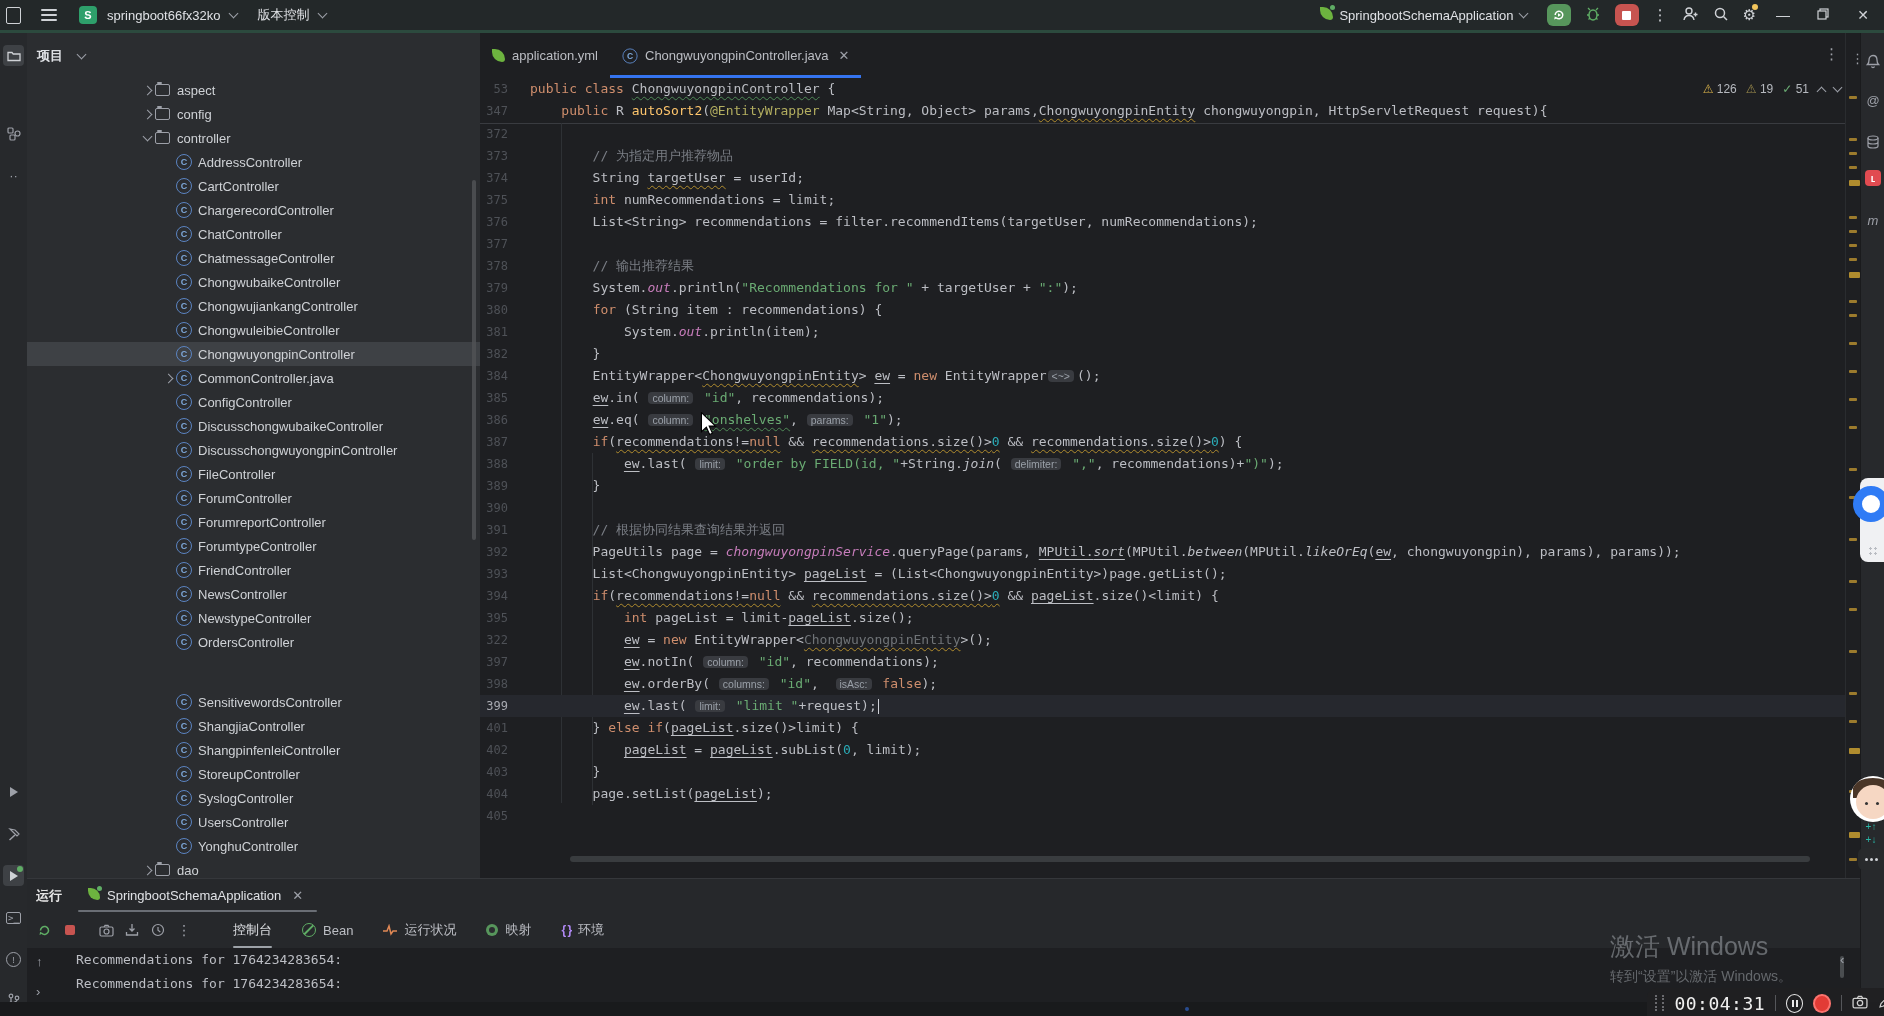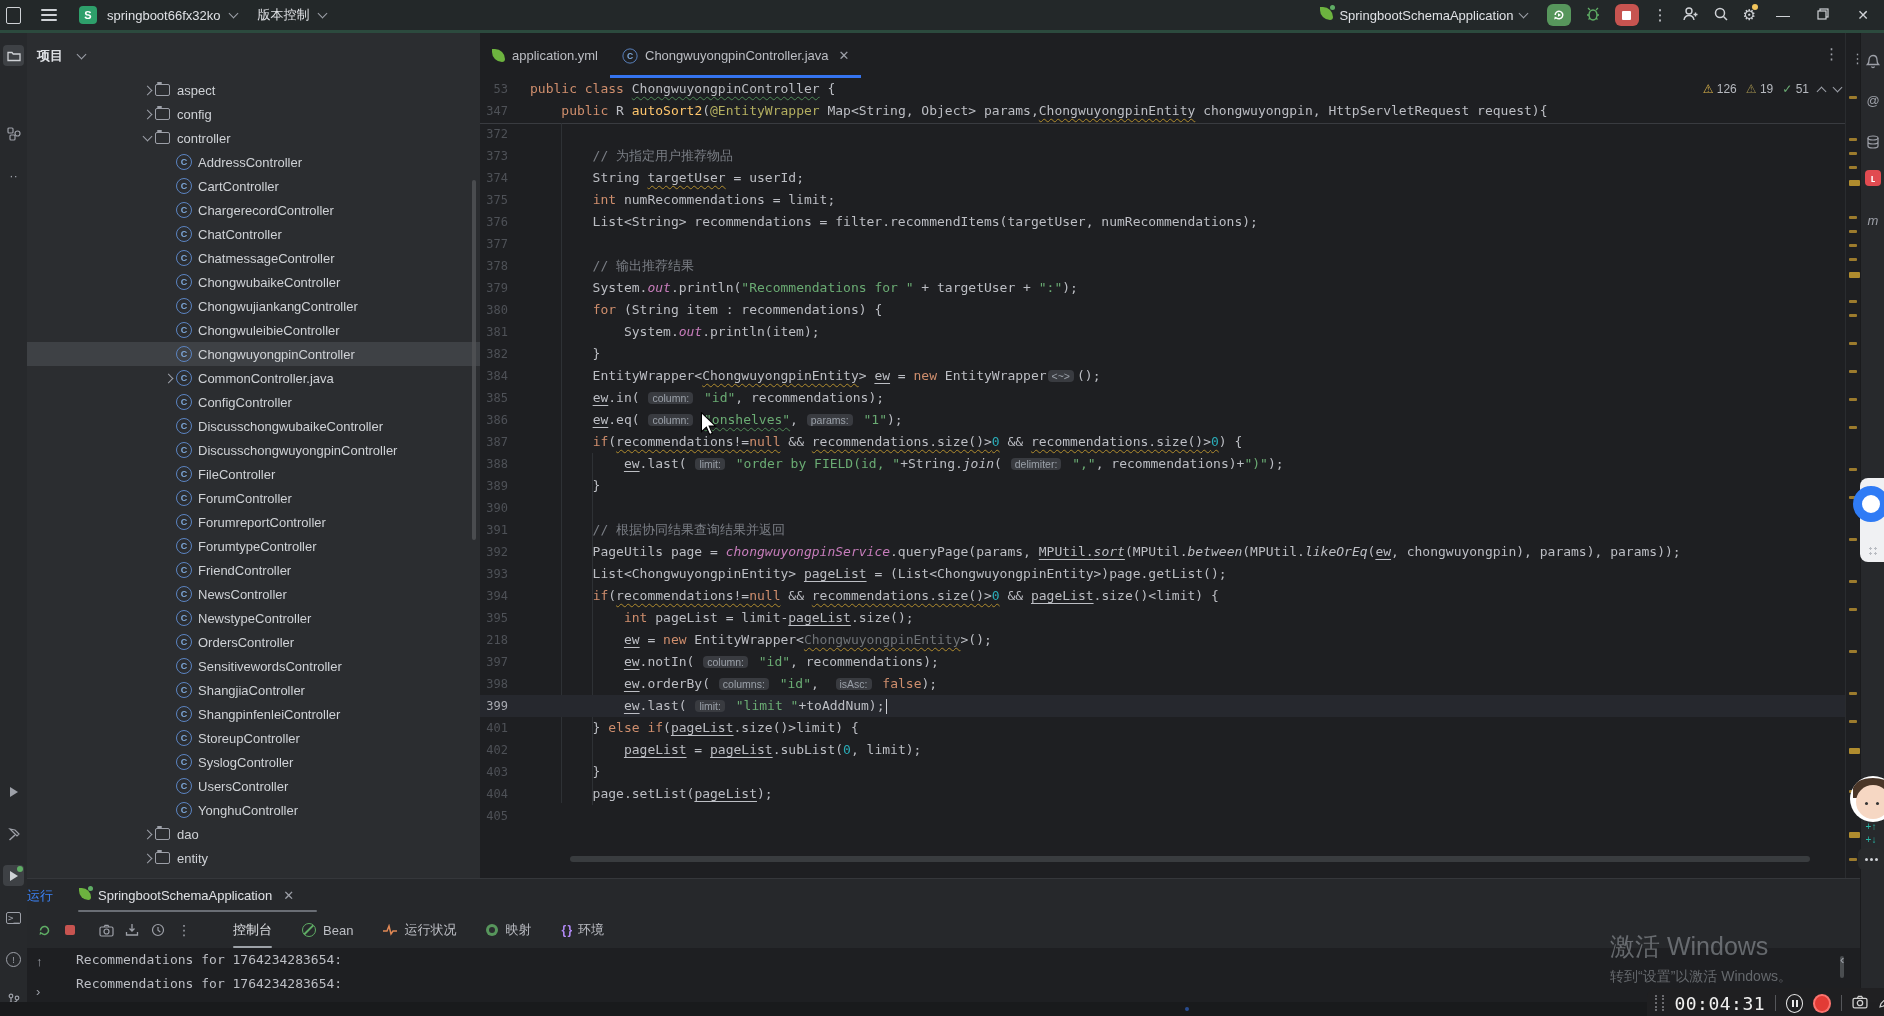--- a/index.html
+++ b/index.html
@@ -94,21 +94,21 @@
   .smark{position:absolute;left:3px;width:8px;height:3px;background:#9c7b2d;border-radius:1px;}
   .smark.wide{width:11px;height:6px;background:#b08c2e;}
   #stripe-more{position:absolute;left:5px;top:18px;color:#9da0a8;font-size:13px;}
   #right-stripe{position:absolute;left:1860px;top:33px;width:24px;height:969px;background:#27292c;border-left:1px solid #1a1b1d;}
   .rs-ic{position:absolute;left:2px;width:20px;height:20px;display:flex;align-items:center;justify-content:center;color:#9da0a8;}
   .rs-red{width:16px;height:16px;border-radius:4px;background:#e14b51;color:#fff;font-size:10px;font-weight:bold;
           display:flex;align-items:center;justify-content:center;}
   
   #run-panel{position:absolute;left:27px;top:878px;width:1833px;height:124px;background:#1e1f22;border-top:1px solid #35373b;}
   #rp-head{position:absolute;left:0;top:0;right:0;height:33px;background:#26282b;display:flex;align-items:center;}
-  #rp-title{color:#3b82f6;font-weight:normal;}
+  #rp-title{margin-left:9px;color:#e5e5e5;font-weight:bold;}
   #rp-tab{display:flex;align-items:center;gap:7px;margin-left:26px;color:#dfe1e5;position:relative;height:100%;}
   #rp-tab-underline{position:absolute;left:51px;top:31px;width:239px;height:2px;background:#6a6e75;border-radius:1px;}
   #rp-toolbar{position:absolute;left:0;top:33px;right:0;height:36px;background:#26282b;display:flex;align-items:center;}
   .rp-ic{width:26px;display:flex;justify-content:center;color:#9da0a8;}
   #rp-viewtabs{display:flex;align-items:center;gap:30px;margin-left:36px;}
   .vtab{display:flex;align-items:center;gap:7px;color:#bcbec4;position:relative;height:36px;}
   .vtab.sel{color:#dfe1e5;}
   .vtab.sel::after{content:"";position:absolute;left:0;right:0;bottom:0;height:2px;background:#9da2a8;border-radius:1px;}
   .vt-bean{width:12px;height:12px;border-radius:50%;border:1.6px solid #5fad65;position:relative;}
   .vt-bean::before{content:"";position:absolute;left:-1px;top:4.5px;width:13px;height:1.6px;background:#5fad65;transform:rotate(-45deg);}
@@ -392,21 +392,21 @@
         <div class="trow" style="padding-left: 133px;">
           <span class="tchev"></span>
           <span class="ic-class"></span>
           <span>NewstypeController</span>
         </div>
         <div class="trow" style="padding-left: 133px;">
           <span class="tchev"></span>
           <span class="ic-class"></span>
           <span>OrdersController</span>
         </div>
-        <div class="trow" style="padding-left: 133px;">
+        <div class="trow" style="padding-left: 133px; margin-top: 36px;">
           <span class="tchev"></span>
           <span class="ic-class"></span>
           <span>SensitivewordsController</span>
         </div>
         <div class="trow" style="padding-left: 133px;">
           <span class="tchev"></span>
           <span class="ic-class"></span>
           <span>ShangjiaController</span>
         </div>
         <div class="trow" style="padding-left: 133px;">
@@ -495,24 +495,24 @@
         <div class="crow"><span class="ln">386</span><span class="ct"><span>        </span><span class="c-ul">ew</span><span>.eq( </span><span class="c-hint">column:</span><span> </span><span class="c-str c-spw">"onshelves"</span><span>, </span><span class="c-hint">params:</span><span> </span><span class="c-str">"1"</span><span>);</span></span></div>
         <div class="crow"><span class="ln">387</span><span class="ct"><span>        </span><span class="c-kw">if</span><span>(</span><span class="c-wv">recommendations!=</span><span class="c-kw c-wv">null</span><span> &amp;&amp; </span><span class="c-wv">recommendations.size()&gt;</span><span class="c-num c-wv">0</span><span> &amp;&amp; </span><span class="c-wv">recommendations.size()&gt;</span><span class="c-num c-wv">0</span><span>) {</span></span></div>
         <div class="crow"><span class="ln">388</span><span class="ct"><span>            </span><span class="c-ul">ew</span><span>.last( </span><span class="c-hint">limit:</span><span> </span><span class="c-str">"order by FIELD(id, "</span><span>+String.</span><span class="c-sm">join</span><span>( </span><span class="c-hint">delimiter:</span><span> </span><span class="c-str">","</span><span>, recommendations)+</span><span class="c-str">")"</span><span>);</span></span></div>
         <div class="crow"><span class="ln">389</span><span class="ct"><span>        }</span></span></div>
         <div class="crow"><span class="ln">390</span><span class="ct"></span></div>
         <div class="crow"><span class="ln">391</span><span class="ct"><span class="c-cmt">        // 根据协同结果查询结果并返回</span></span></div>
         <div class="crow"><span class="ln">392</span><span class="ct"><span>        PageUtils page = </span><span class="c-field">chongwuyongpinService</span><span>.queryPage(params, </span><span class="c-ul">MPUtil.</span><span class="c-sm c-ul">sort</span><span>(MPUtil.</span><span class="c-sm">between</span><span>(MPUtil.</span><span class="c-sm">likeOrEq</span><span>(</span><span class="c-ul">ew</span><span>, chongwuyongpin), params), params));</span></span></div>
         <div class="crow"><span class="ln">393</span><span class="ct"><span>        List&lt;ChongwuyongpinEntity&gt; </span><span class="c-ul">pageList</span><span> = (List&lt;ChongwuyongpinEntity&gt;)page.getList();</span></span></div>
         <div class="crow"><span class="ln">394</span><span class="ct"><span>        </span><span class="c-kw">if</span><span>(</span><span class="c-wv">recommendations!=</span><span class="c-kw c-wv">null</span><span> &amp;&amp; </span><span class="c-wv">recommendations.size()&gt;</span><span class="c-num c-wv">0</span><span> &amp;&amp; </span><span class="c-ul">pageList</span><span>.size()&lt;limit) {</span></span></div>
         <div class="crow"><span class="ln">395</span><span class="ct"><span>            </span><span class="c-kw">int</span><span> pageList = limit-</span><span class="c-ul">pageList</span><span>.size();</span></span></div>
-        <div class="crow"><span class="ln">218</span><span class="ct"><span>            </span><span class="c-ul">ew</span><span> = </span><span class="c-kw">new</span><span> EntityWrapper&lt;</span><span class="c-dim c-wv">ChongwuyongpinEntity</span><span>&gt;();</span></span></div>
+        <div class="crow"><span class="ln">322</span><span class="ct"><span>            </span><span class="c-ul">ew</span><span> = </span><span class="c-kw">new</span><span> EntityWrapper&lt;</span><span class="c-dim c-wv">ChongwuyongpinEntity</span><span>&gt;();</span></span></div>
         <div class="crow"><span class="ln">397</span><span class="ct"><span>            </span><span class="c-ul">ew</span><span>.notIn( </span><span class="c-hint">column:</span><span> </span><span class="c-str">"id"</span><span>, recommendations);</span></span></div>
         <div class="crow"><span class="ln">398</span><span class="ct"><span>            </span><span class="c-ul">ew</span><span>.orderBy( </span><span class="c-hint">columns:</span><span> </span><span class="c-str">"id"</span><span>,  </span><span class="c-hint">isAsc:</span><span> </span><span class="c-kw">false</span><span>);</span></span></div>
-        <div class="crow cur"><span class="ln">399</span><span class="ct"><span>            </span><span class="c-ul">ew</span><span>.last( </span><span class="c-hint">limit:</span><span> </span><span class="c-str">"limit "</span><span>+toAddNum)</span><span>;</span><span class="c-caret"></span></span></div>
+        <div class="crow cur"><span class="ln">399</span><span class="ct"><span>            </span><span class="c-ul">ew</span><span>.last( </span><span class="c-hint">limit:</span><span> </span><span class="c-str">"limit "</span><span>+request)</span><span>;</span><span class="c-caret"></span></span></div>
         <div class="crow"><span class="ln">401</span><span class="ct"><span>        } </span><span class="c-kw">else</span><span> </span><span class="c-kw">if</span><span>(</span><span class="c-ul">pageList</span><span>.size()&gt;limit) {</span></span></div>
         <div class="crow"><span class="ln">402</span><span class="ct"><span>            </span><span class="c-ul">pageList</span><span> = </span><span class="c-ul">pageList</span><span>.subList(</span><span class="c-num">0</span><span>, limit);</span></span></div>
         <div class="crow"><span class="ln">403</span><span class="ct"><span>        }</span></span></div>
         <div class="crow"><span class="ln">404</span><span class="ct"><span>        page.setList(</span><span class="c-ul">pageList</span><span>);</span></span></div>
         <div class="crow"><span class="ln">405</span><span class="ct"></span></div>
       </div>
     <div id="hscroll"></div>
   </div>
 
   <div id="error-stripe">

